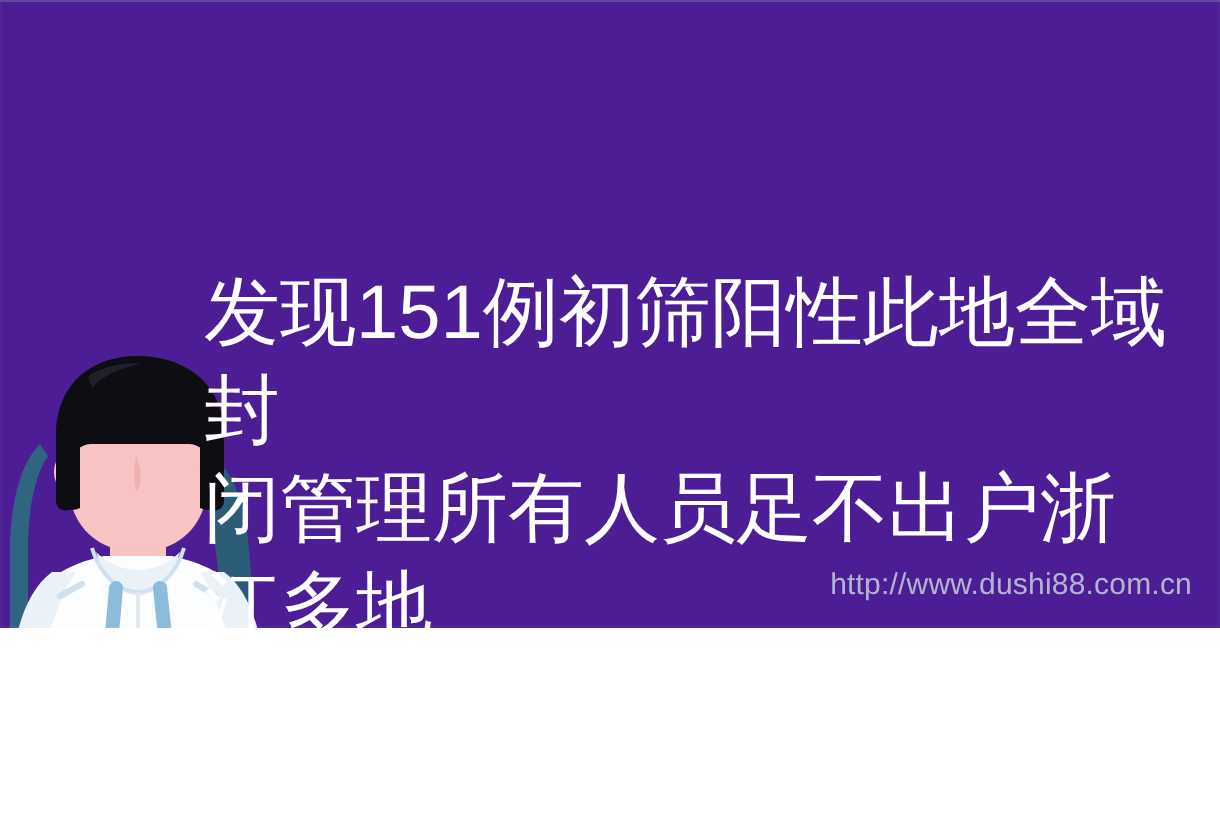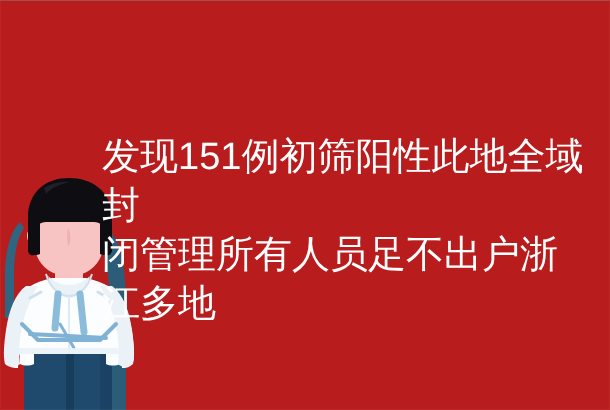--- a/index.html
+++ b/index.html
@@ -8,22 +8,22 @@
   }
   body {
     width: 610px;
     height: 410px;
     overflow: hidden;
     font-family: "Liberation Sans", "DejaVu Sans", sans-serif;
   }
   #poster {
     position: relative;
     width: 610px;
-    height: 410px;
-    background: #b91c1c;
+    height: 314px;
+    background: #4c1d95;
     overflow: hidden;
   }
   
   #poster::after {
     content: "";
     position: absolute;
     inset: 0;
     box-shadow: inset 0 0 0 1px rgba(255,255,255,0.045),
                 inset 0 1px 0 0 rgba(120,140,152,0.35);
     pointer-events: none;
@@ -163,14 +163,15 @@
 
         <path d="M18 170 L122 170 L122 176 L18 176 Z" fill="#eaf1f7" opacity="0.8"></path>
       </g>
 
     </svg>
   </div>
 
   <div id="headline">发现151例初筛阳性此地全域封
 闭管理所有人员足不出户浙江多地</div>
 
+  <div id="watermark">http://www.dushi88.com.cn</div>
 
 </div>
 
 </body></html>

